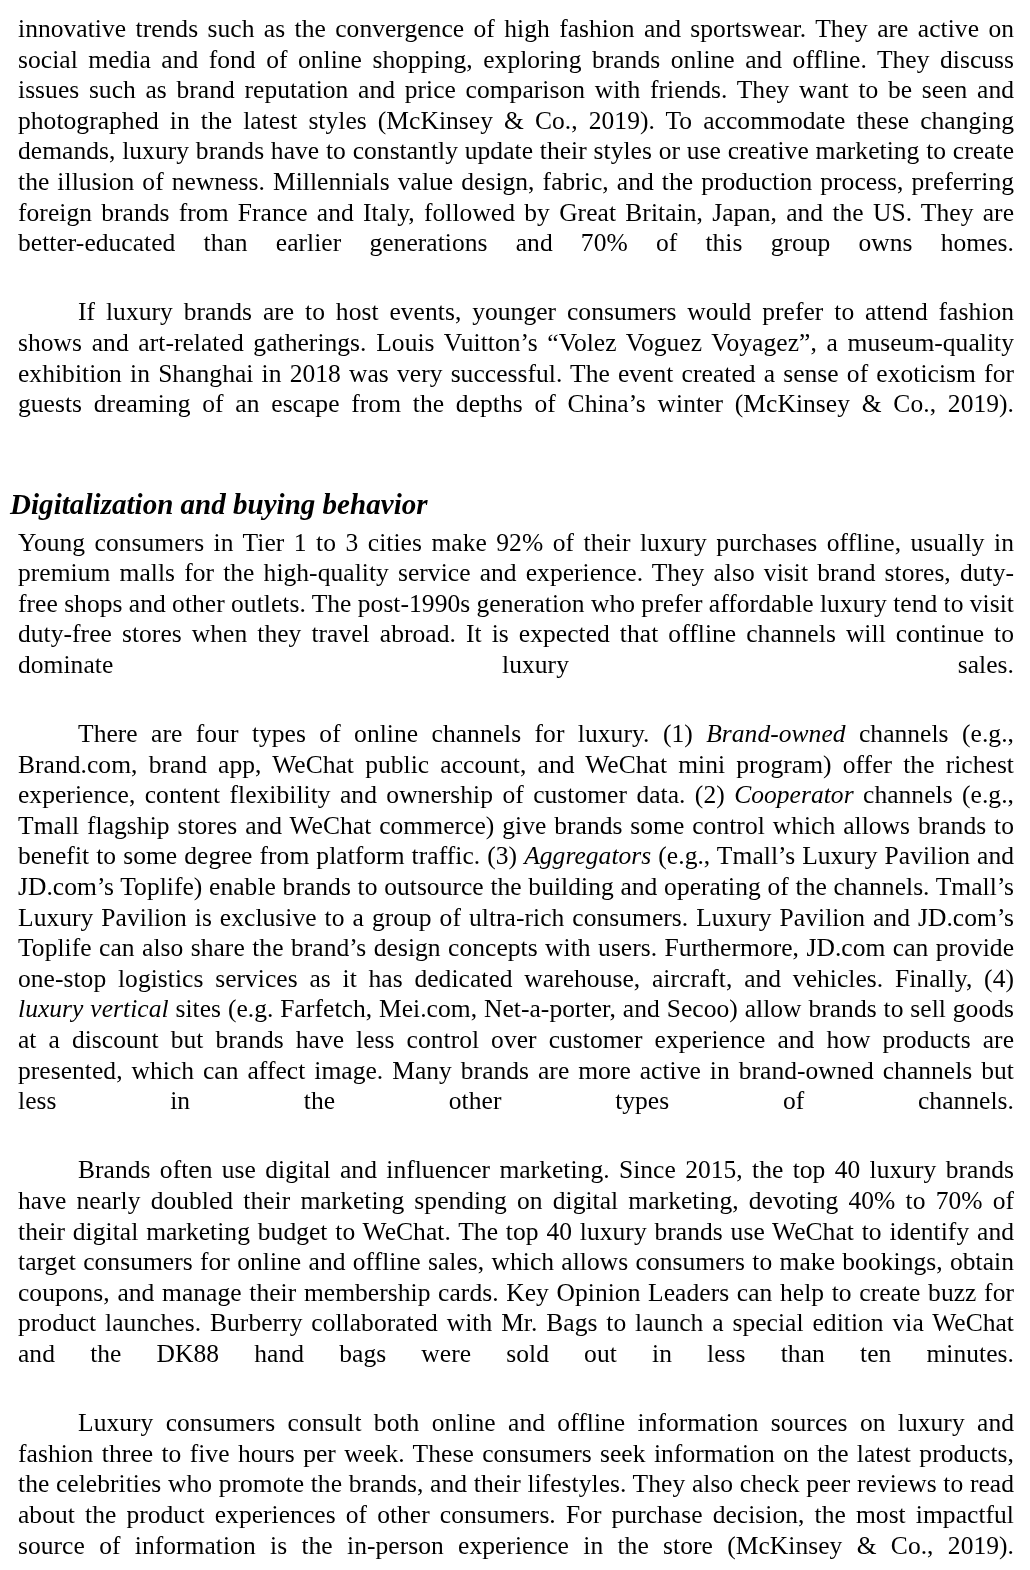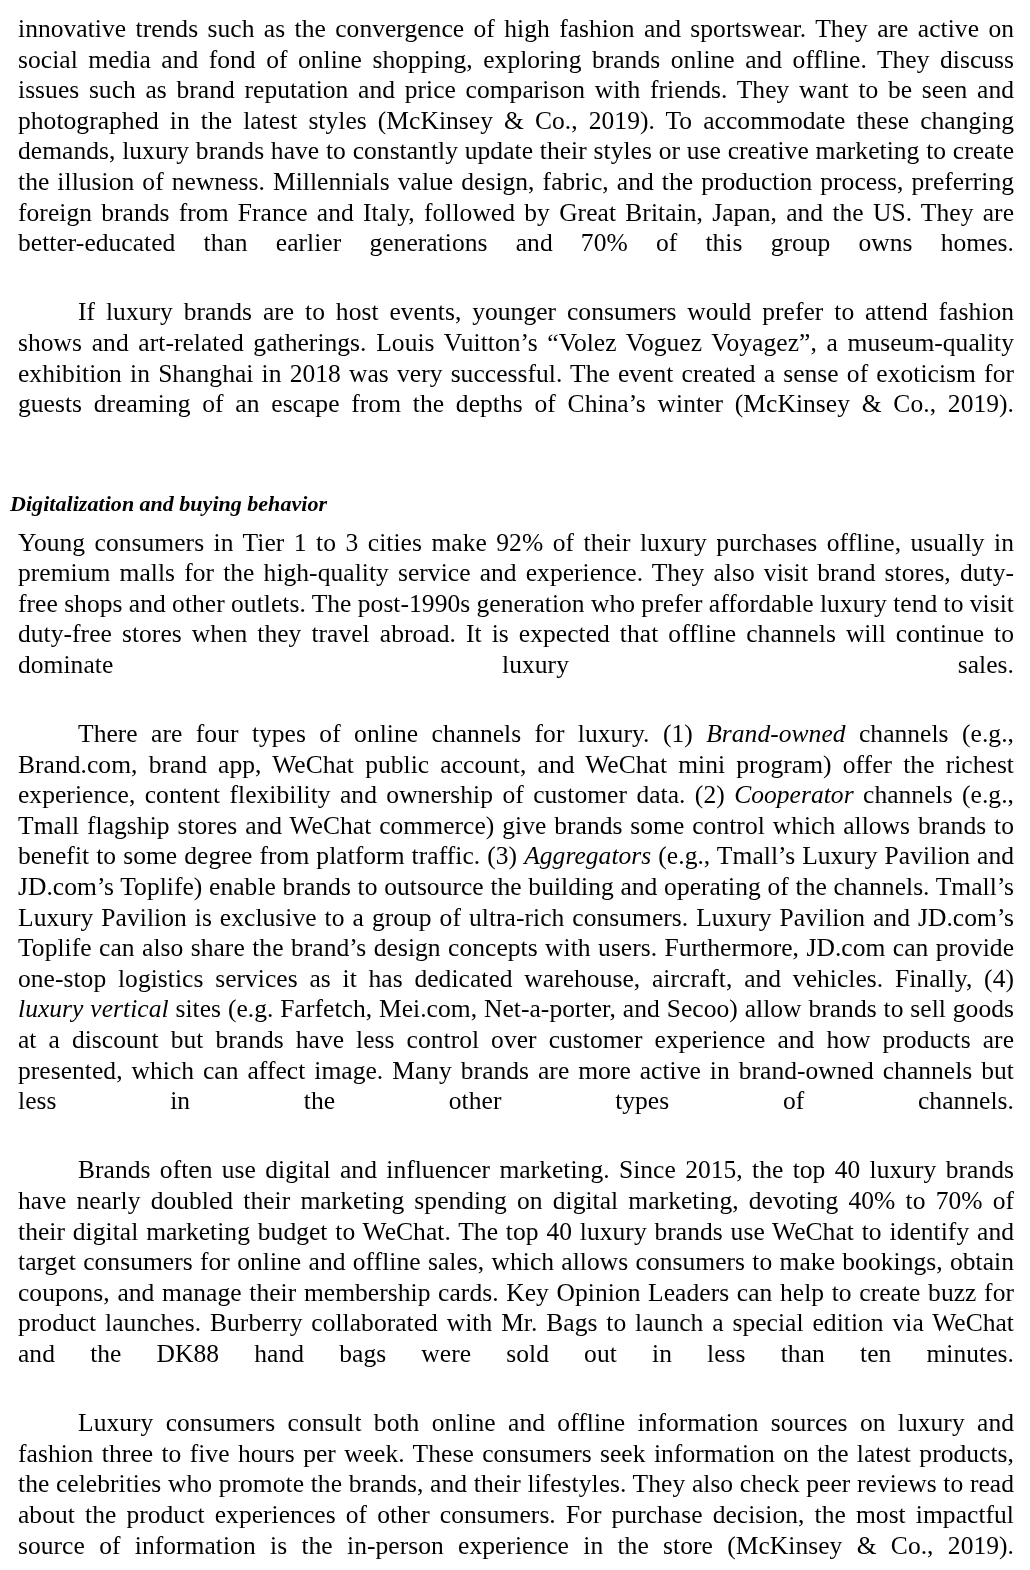--- a/index.html
+++ b/index.html
@@ -41,21 +41,21 @@
   }
   p.para.indent {
     text-indent: 60px;
   }
   p.para.indent-wide {
     text-indent: 72px;
   }
   h2.section-heading {
     margin: 0;
     padding: 0;
-    font-size: 22px;
+    font-size: 29px;
     line-height: 30.6px;
     font-weight: bold;
     font-style: italic;
     text-align: left;
   }
   .spacer-line {
     height: 30.6px;
     line-height: 30.6px;
     font-size: 25.5px;
   }

